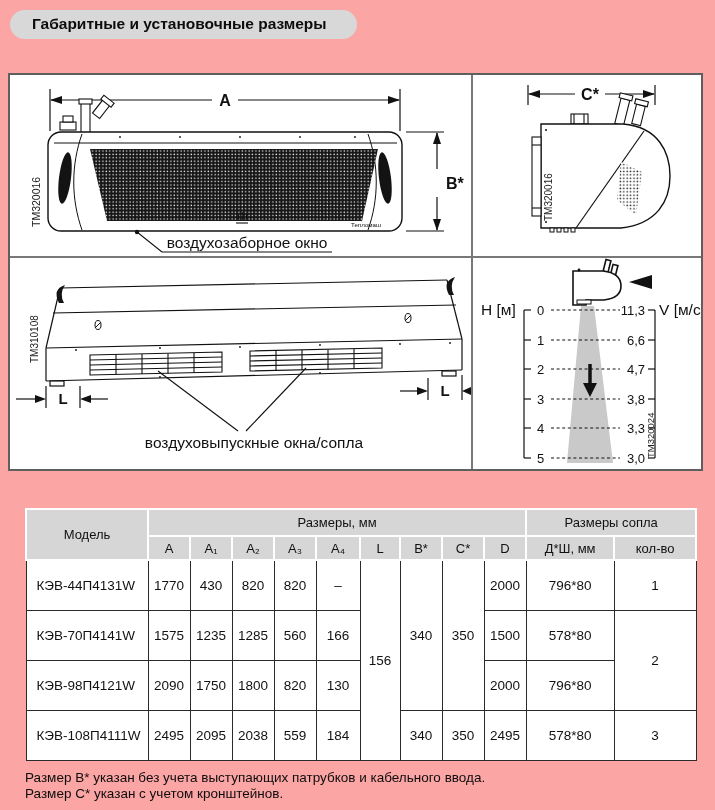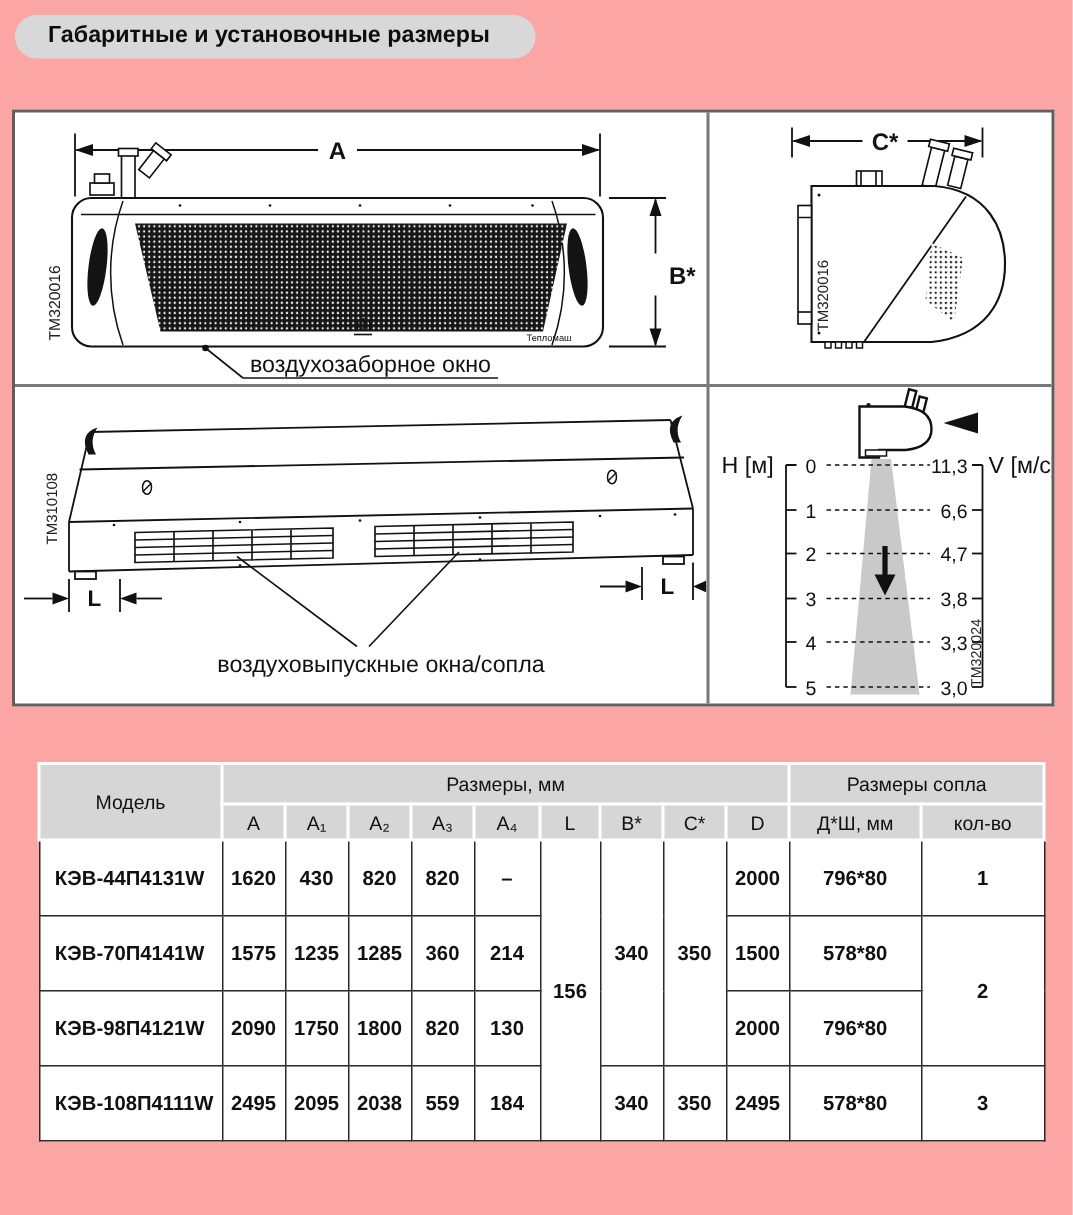--- a/index.html
+++ b/index.html
@@ -14,21 +14,21 @@
   .cell{position:relative;overflow:hidden;}
   .cell.bR{border-right:2px solid #787878;}
   .cell.bB{border-bottom:2px solid #787878;}
   .cell svg{display:block;}
 
   .tbl-wrap{position:absolute;left:25px;top:508px;width:670px;}
   table{border-collapse:collapse;width:670px;table-layout:fixed;font-size:13.5px;}
   thead th{background:#d6d6d6;border:2px solid #ffffff;font-weight:normal;font-size:13px;padding:0;}
   thead tr.g th{height:25px;}
   thead tr.s th{height:22px;}
-  tbody td{border:1px solid #2a2a2a;text-align:center;height:49px;padding:0;background:#fff;font-weight:bold;}
+  tbody td{border:1px solid #2a2a2a;text-align:center;height:49px;padding:0;background:#fff;}
   tbody td.model{text-align:left;padding-left:10px;}
 
   .notes{position:absolute;left:25px;top:770px;font-size:13.5px;line-height:16px;color:#0d0d0d;}
 </style>
 </head>
 <body>
 
 <div class="page">
 
   <div class="title-pill">Габаритные и установочные размеры</div>
@@ -347,39 +347,39 @@
           <th>B*</th>
           <th>C*</th>
           <th>D</th>
           <th>Д*Ш, мм</th>
           <th>кол-во</th>
         </tr>
       </thead>
       <tbody>
         <tr>
           <td class="model">КЭВ-44П4131W</td>
-          <td>1620</td>
+          <td>1770</td>
           <td>430</td>
           <td>820</td>
           <td>820</td>
           <td>–</td>
           <td rowspan="4">156</td>
           <td rowspan="3">340</td>
           <td rowspan="3">350</td>
           <td>2000</td>
           <td>796*80</td>
           <td>1</td>
         </tr>
         <tr>
           <td class="model">КЭВ-70П4141W</td>
           <td>1575</td>
           <td>1235</td>
           <td>1285</td>
-          <td>360</td>
-          <td>214</td>
+          <td>560</td>
+          <td>166</td>
           <td>1500</td>
           <td>578*80</td>
           <td rowspan="2">2</td>
         </tr>
         <tr>
           <td class="model">КЭВ-98П4121W</td>
           <td>2090</td>
           <td>1750</td>
           <td>1800</td>
           <td>820</td>
@@ -397,14 +397,18 @@
           <td>340</td>
           <td>350</td>
           <td>2495</td>
           <td>578*80</td>
           <td>3</td>
         </tr>
       </tbody>
     </table>
   </div>
 
+  <div class="notes">
+    <div>Размер B* указан без учета выступающих патрубков и кабельного ввода.</div>
+    <div>Размер C* указан с учетом кронштейнов.</div>
+  </div>
 
 </div>
 
 </body></html>

